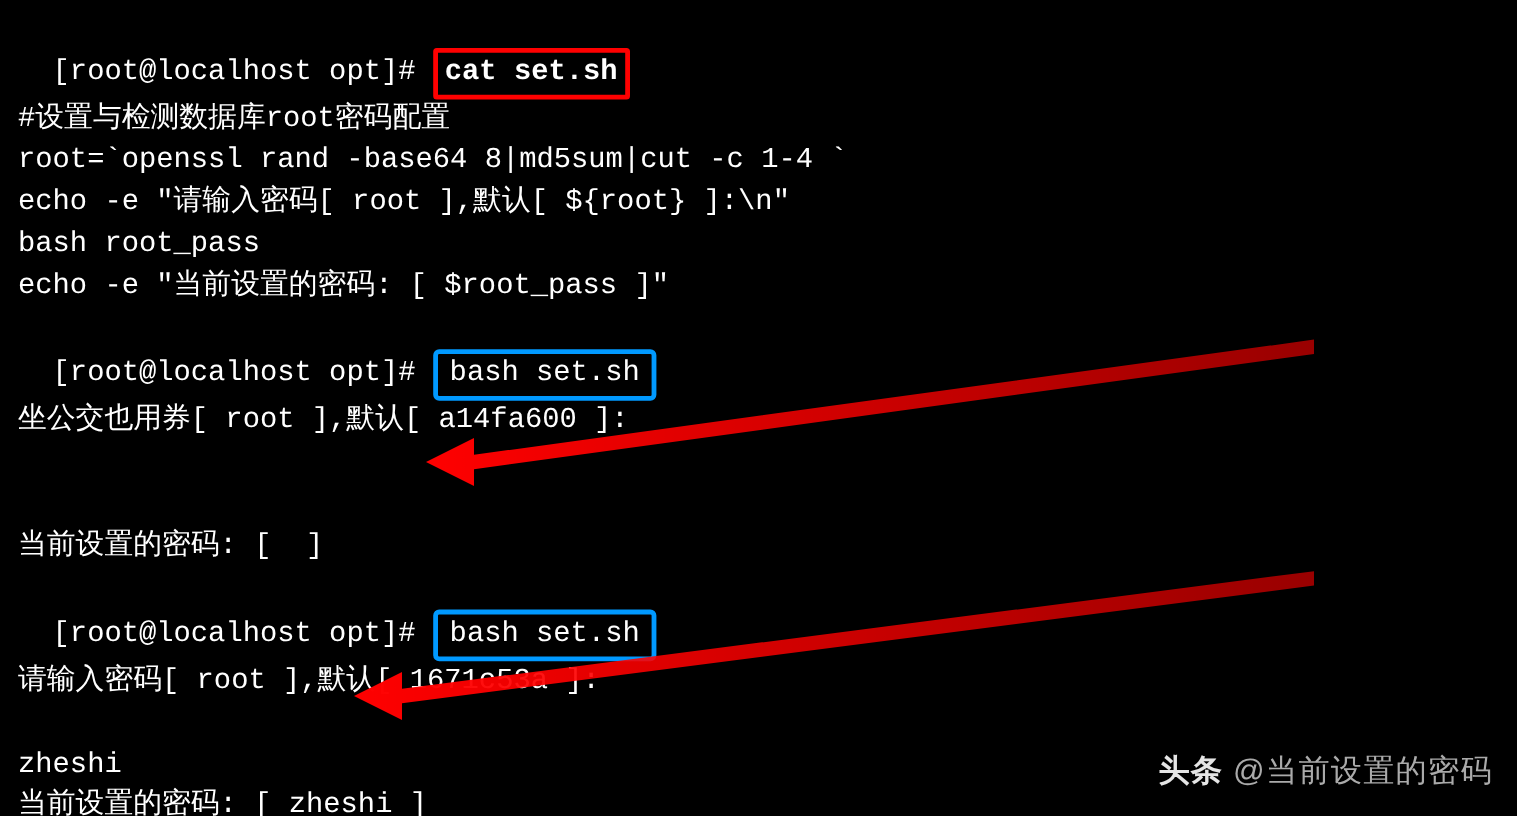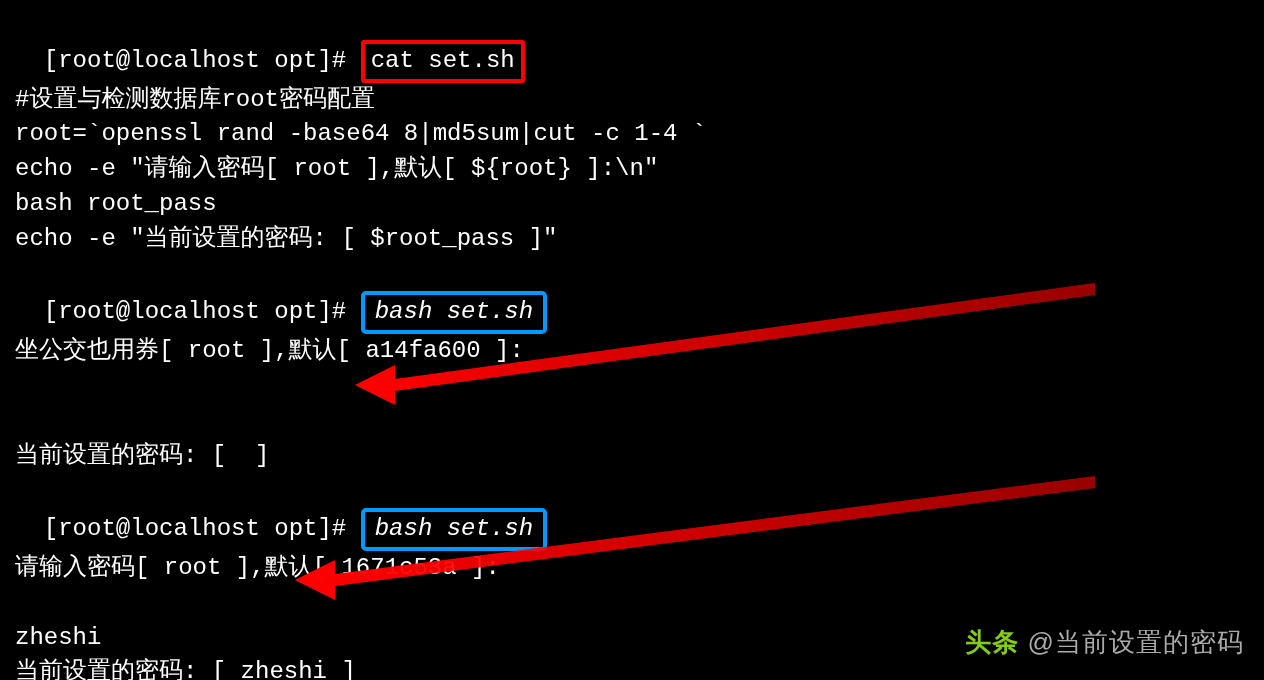--- a/index.html
+++ b/index.html
@@ -21,44 +21,44 @@
     }
     .line {
       white-space: pre;
       position: relative;
     }
     .red-box {
       border: 4px solid #ff0000;
       padding: 0 6px;
       display: inline-block;
       border-radius: 3px;
+      font-weight: bold;
     }
     .blue-box {
       border: 4px solid #0099ff;
       padding: 0 10px;
       display: inline-block;
       border-radius: 5px;
-      font-style: italic;
     }
     .arrow {
       position: absolute;
       pointer-events: none;
     }
     .watermark {
       position: absolute;
       bottom: 18px;
       right: 20px;
       color: #aaa;
       font-size: 26px;
       font-family: sans-serif;
       letter-spacing: 1px;
     }
     .watermark .bold {
       font-weight: bold;
-      color: #84cc16;
+      color: #e5e5e5;
     }
   </style>
 </head>
 <body>
 
 <div class="line">
   <span>[root@localhost opt]# </span><span class="red-box">cat set.sh</span>
 </div>
 <div class="line">#设置与检测数据库root密码配置</div>
 <div class="line">root=`openssl rand -base64 8|md5sum|cut -c 1-4 `</div>

